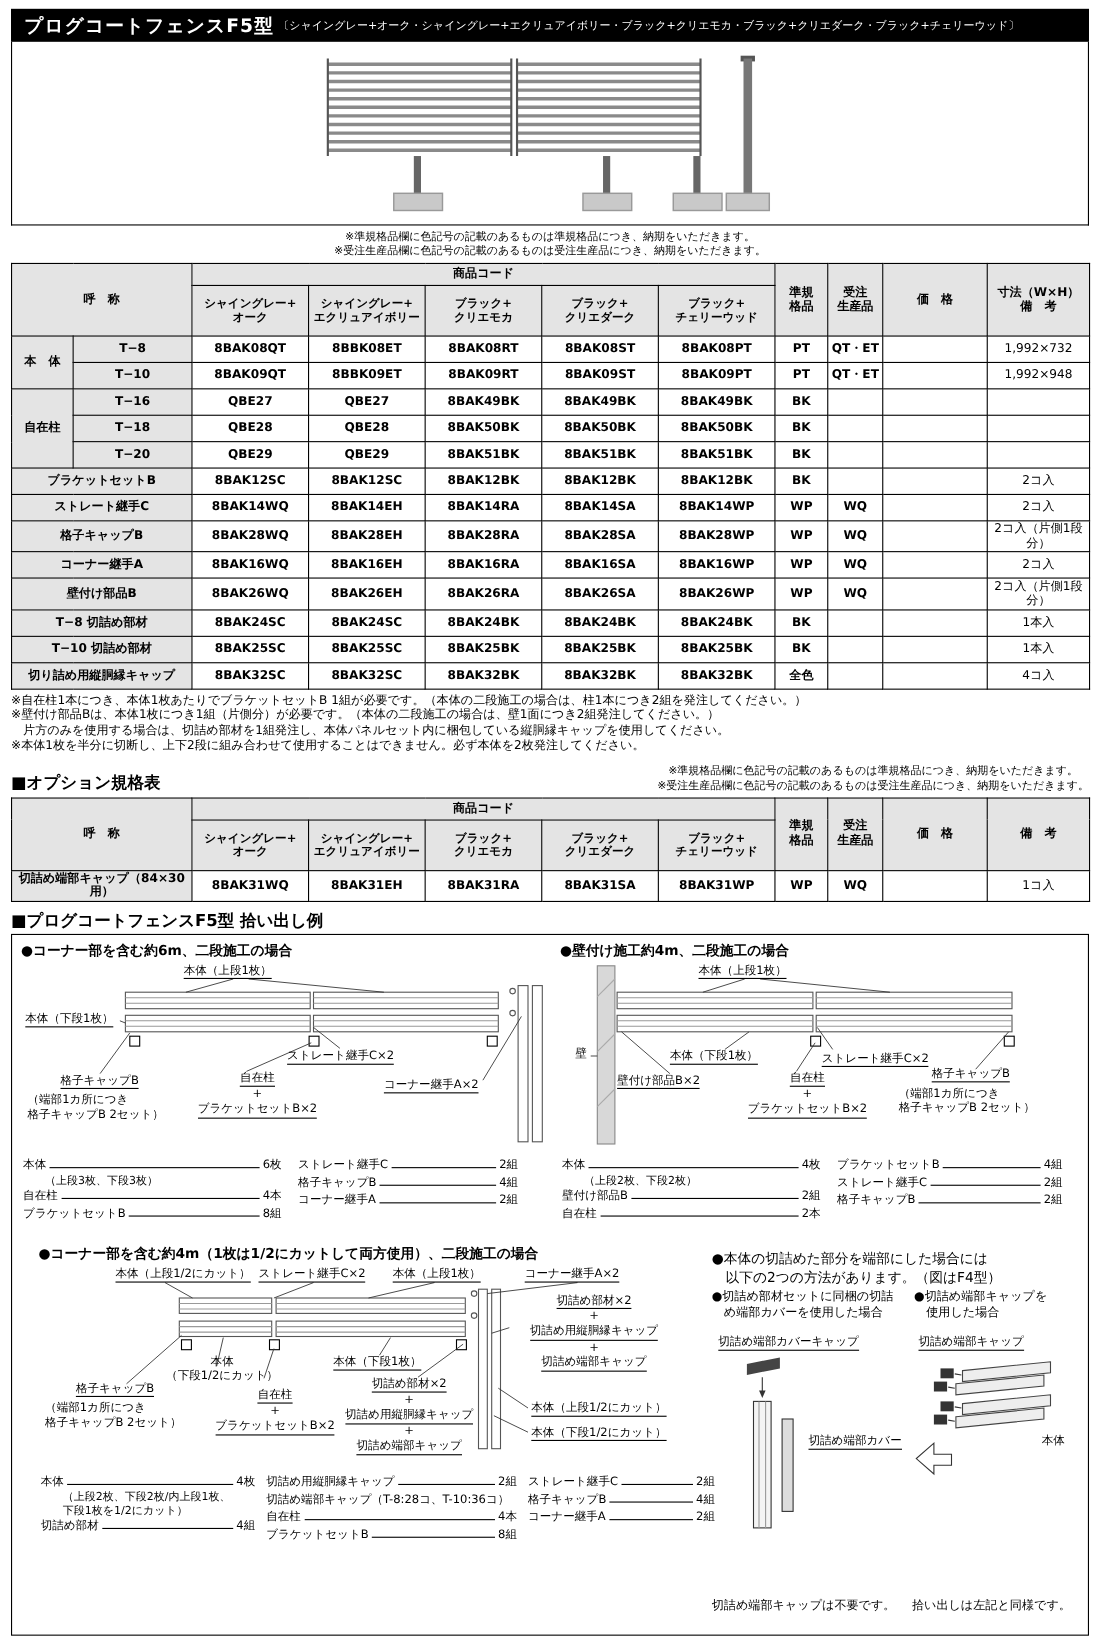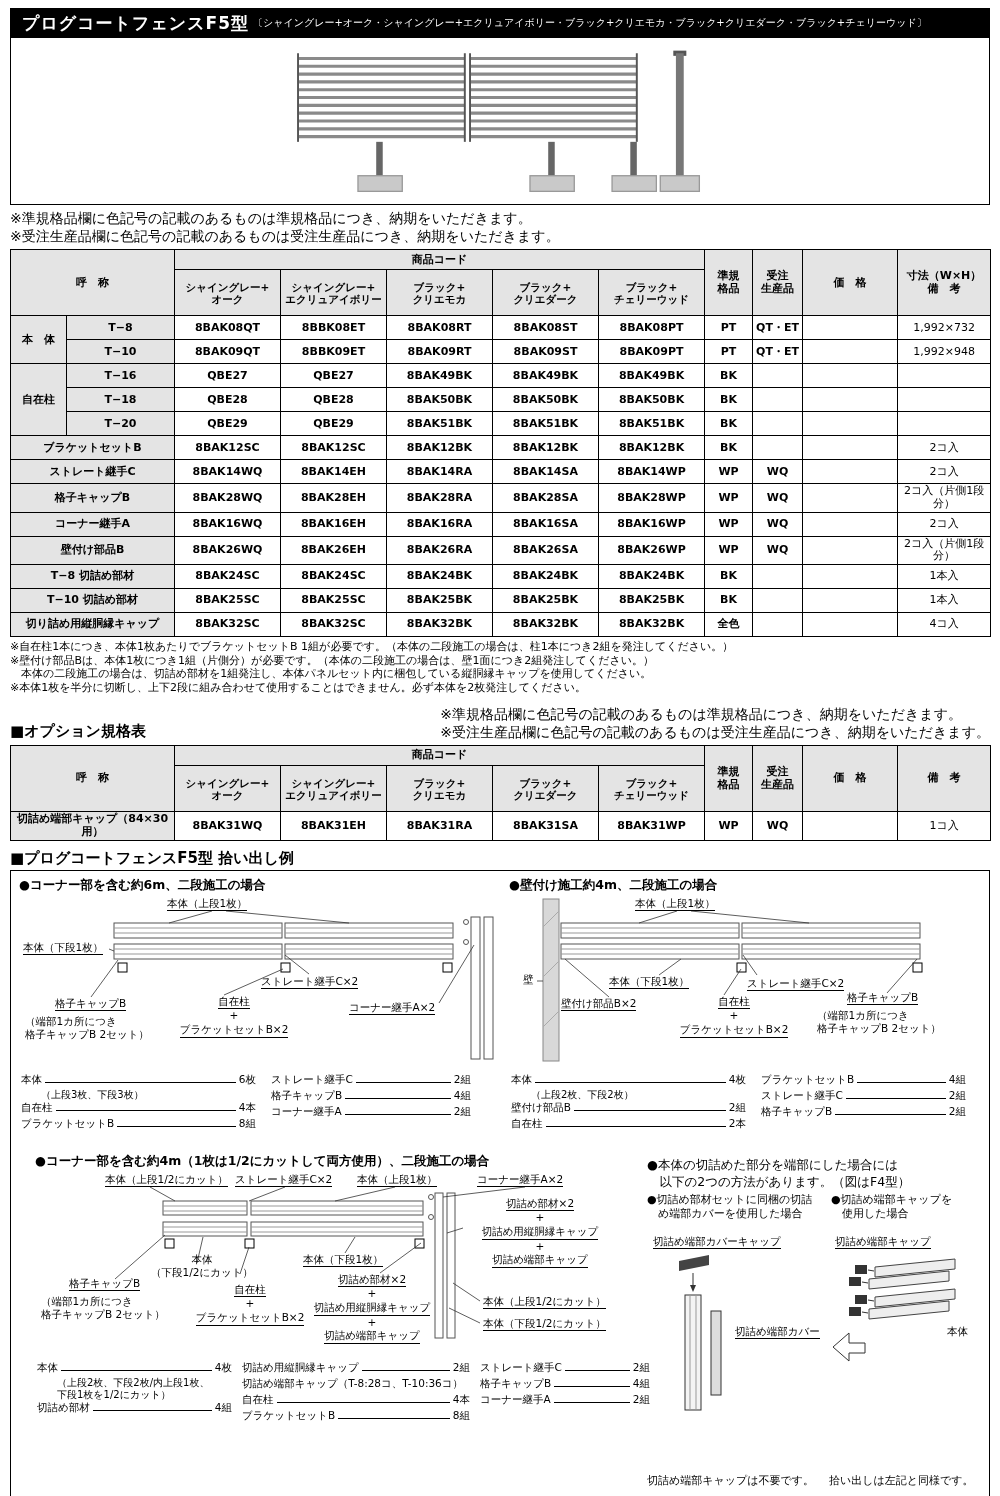--- a/index.html
+++ b/index.html
@@ -12,21 +12,21 @@
   
   .title-bar{background:#000;color:#fff;height:30px;display:flex;align-items:center;padding:0 12px;box-sizing:border-box;}
   .title-main{font-size:17px;font-weight:bold;letter-spacing:1px;white-space:nowrap;}
   .title-variants{font-size:10px;margin-left:4px;white-space:nowrap;}
 
   
   .illus-box{border:1px solid #000;border-top:none;height:166px;position:relative;}
   .illus-svg{position:absolute;left:50%;top:10px;transform:translateX(-50%);}
 
   
-  .notes-top{margin-top:4px;text-align:left;font-size:14px;line-height:1.3;}
+  .notes-top{margin-top:4px;text-align:center;font-size:10px;line-height:1.3;}
 
   
   table.spec{border-collapse:collapse;table-layout:fixed;width:980px;margin-top:4px;}
   table.spec th,table.spec td{border:1px solid #000;text-align:center;vertical-align:middle;
       padding:1px 2px;overflow:hidden;font-size:11px;line-height:1.15;box-sizing:border-box;}
   table.spec th{background:#e4e4e4;font-weight:bold;}
   table.spec thead tr.h1 th{height:20px;}
   table.spec thead tr.h2 th{height:46px;font-weight:bold;font-size:10.5px;}
   table.spec tbody tr{height:24px;}
   td.cell-group,td.cell-name{background:#e4e4e4;font-weight:bold;font-size:11.5px;}
@@ -318,21 +318,21 @@
           <td class="cell-flag"></td>
           <td></td>
           <td class="cell-remarks">4コ入</td>
         </tr>
       </tbody>
   </table>
 
   <div class="tnotes">
     <div>※自在柱1本につき、本体1枚あたりでブラケットセットB 1組が必要です。（本体の二段施工の場合は、柱1本につき2組を発注してください。）</div>
     <div>※壁付け部品Bは、本体1枚につき1組（片側分）が必要です。（本体の二段施工の場合は、壁1面につき2組発注してください。）</div>
-    <div>　本体の二段施工の場合は、切詰め部材を1組発注し、本体パネルセット内に梱包している縦胴縁キャップを使用してください。</div>
+    <div>　片方のみを使用する場合は、切詰め部材を1組発注し、本体パネルセット内に梱包している縦胴縁キャップを使用してください。</div>
     <div>※本体1枚を半分に切断し、上下2段に組み合わせて使用することはできません。必ず本体を2枚発注してください。</div>
   </div>
 
   <div class="opt-head-row">
     <div class="sec-heading">■オプション規格表</div>
     <div class="notes-top" style="margin-top:0">
       <div>※準規格品欄に色記号の記載のあるものは準規格品につき、納期をいただきます。</div>
       <div>※受注生産品欄に色記号の記載のあるものは受注生産品につき、納期をいただきます。</div>
     </div>
   </div>

